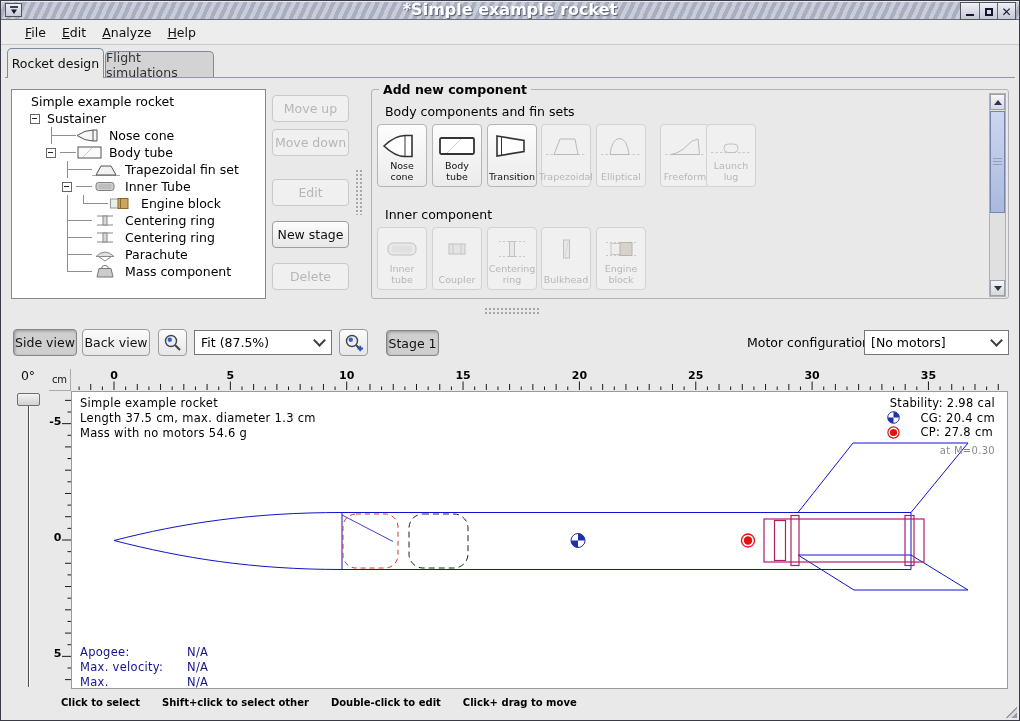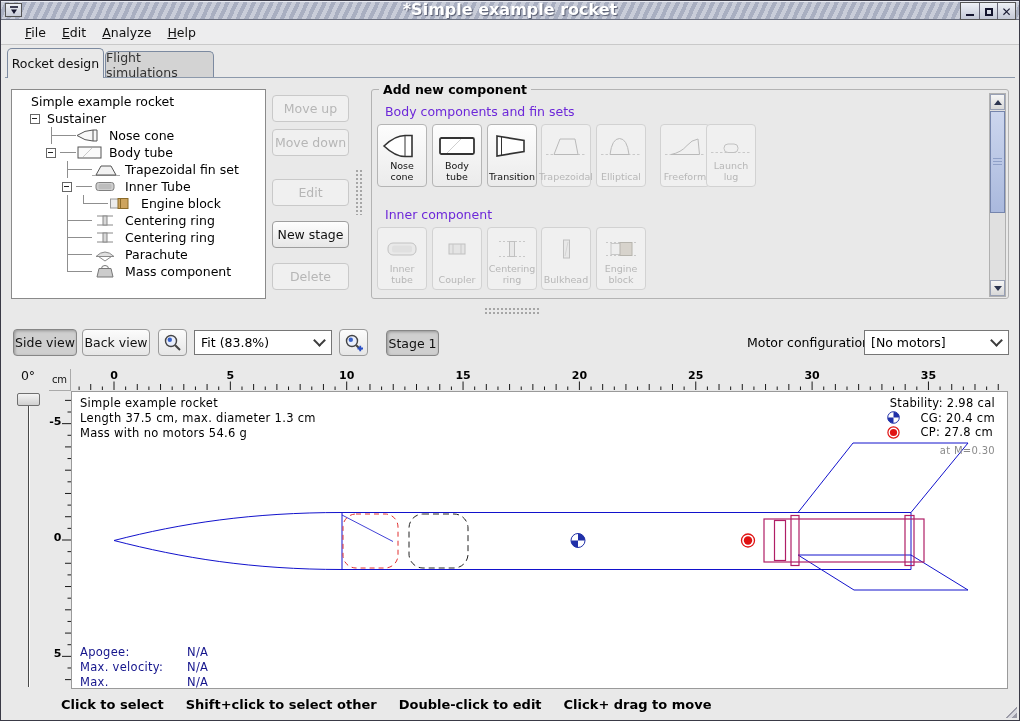--- a/index.html
+++ b/index.html
@@ -63,21 +63,21 @@
   .v-grip{position:absolute;left:354px;top:168px;width:9px;height:46px;
     background-image:radial-gradient(circle,#a6a6a6 1px,transparent 1.3px);background-size:4px 4px}
   .h-grip{position:absolute;left:483px;top:306px;width:55px;height:9px;
     background-image:radial-gradient(circle,#a6a6a6 1px,transparent 1.3px);background-size:4px 4px}
 
   
   .addpanel{position:absolute;left:370px;top:88px;width:638px;height:210px;
     border:1px solid #b3b3b3;border-radius:3px;box-sizing:border-box}
   .addpanel-title{position:absolute;left:378px;top:81px;background:#e9e9e9;padding:0 4px;
     font-size:12.5px;font-weight:bold;color:#000;z-index:2}
-  .seclabel{position:absolute;font-size:12.5px;color:#6d28d9}
+  .seclabel{position:absolute;font-size:12.5px;color:#000000}
   #sec-label-0{left:384px;top:103px}
   #sec-label-1{left:384px;top:206px}
   .cbtn{position:absolute;width:50px;height:63px;box-sizing:border-box;border:1px solid #b5b5b5;
     border-radius:4px;background:linear-gradient(#fdfdfd,#ebebeb);display:flex;flex-direction:column;
     align-items:center;padding-top:6px}
   .cbtn .cicon{height:30px;display:flex;align-items:center;justify-content:center}
   .cbtn .clabel{font-size:9.5px;line-height:1.15;text-align:center;color:#111;margin-top:auto;
     padding-bottom:3px}
   .cbtn.disabled{background:#f0f0f0;border-color:#d2d2d2}
   .cbtn.disabled .clabel{color:#b7b7b7}
@@ -129,21 +129,21 @@
   .cinfo{position:absolute;left:8px;top:4px;font-size:11.5px;color:#000;line-height:15px;letter-spacing:.3px}
   .cstab{position:absolute;right:12px;top:4px;text-align:right;font-size:11.5px;color:#000;line-height:14.5px;letter-spacing:.3px}
   .cstab .row{display:flex;align-items:center;justify-content:flex-start;gap:20px}
   .cmach{color:#8a8a8a;font-size:10px;margin-top:4px}
   .cflight{position:absolute;left:8px;top:253px;font-size:11.5px;color:#14148c;line-height:15px;letter-spacing:.3px}
   .frow{display:flex}
   .frow .fl{width:107px}
 
   
   .statusbar{position:absolute;left:0;right:0;top:692px;height:21px;background:#e9e9e9}
-  .hints{position:absolute;left:60px;top:4px;display:flex;gap:22px;font-size:13px;font-weight:bold;color:#000}
+  .hints{position:absolute;left:60px;top:4px;display:flex;gap:22px;font-size:10px;font-weight:bold;color:#000}
   .grip-br{position:absolute;right:2px;bottom:2px;width:13px;height:13px;
     background:linear-gradient(135deg,transparent 55%,#9a9aa6 55%,#9a9aa6 65%,#d8d8de 65%,#d8d8de 78%,#9a9aa6 78%)}
 </style>
 </head>
 <body>
 
 <div class="window">
 
   <div class="titlebar">
     <div class="sysmenu-btn">
@@ -452,21 +452,21 @@
   <div class="tbtn pressed" style="left:12px;top:328px;width:64px;height:27px">Side view</div>
   <div class="tbtn" style="left:81px;top:328px;width:68px;height:27px">Back view</div>
   <div class="tbtn" style="left:157px;top:328px;width:29px;height:27px">
     <svg width="22" height="20" viewBox="0 0 22 20">
       <circle cx="9" cy="8" r="5.5" fill="#e9eefb" stroke="#444" stroke-width="1.4"></circle>
       <circle cx="7.8" cy="6.8" r="2.2" fill="#3a63c8"></circle>
       <line x1="13.2" y1="12.2" x2="18" y2="17" stroke="#444" stroke-width="2"></line>
     </svg>
   </div>
   <div class="combo" style="left:193px;top:329px;width:138px;height:25px">
-    <span>Fit (83.8%)</span>
+    <span>Fit (87.5%)</span>
     <span class="chev"></span>
   </div>
   <div class="tbtn" style="left:338px;top:328px;width:29px;height:27px">
     <svg width="22" height="20" viewBox="0 0 22 20">
       <circle cx="9" cy="8" r="5.5" fill="#e9eefb" stroke="#444" stroke-width="1.4"></circle>
       <circle cx="7.8" cy="6.8" r="2.2" fill="#3a63c8"></circle>
       <line x1="13.2" y1="12.2" x2="18" y2="17" stroke="#444" stroke-width="2"></line>
       <path d="M14.5 15.5 H20 M17.25 12.8 V18.3" stroke="#2a50c8" stroke-width="1.8"></path>
     </svg>
   </div>

